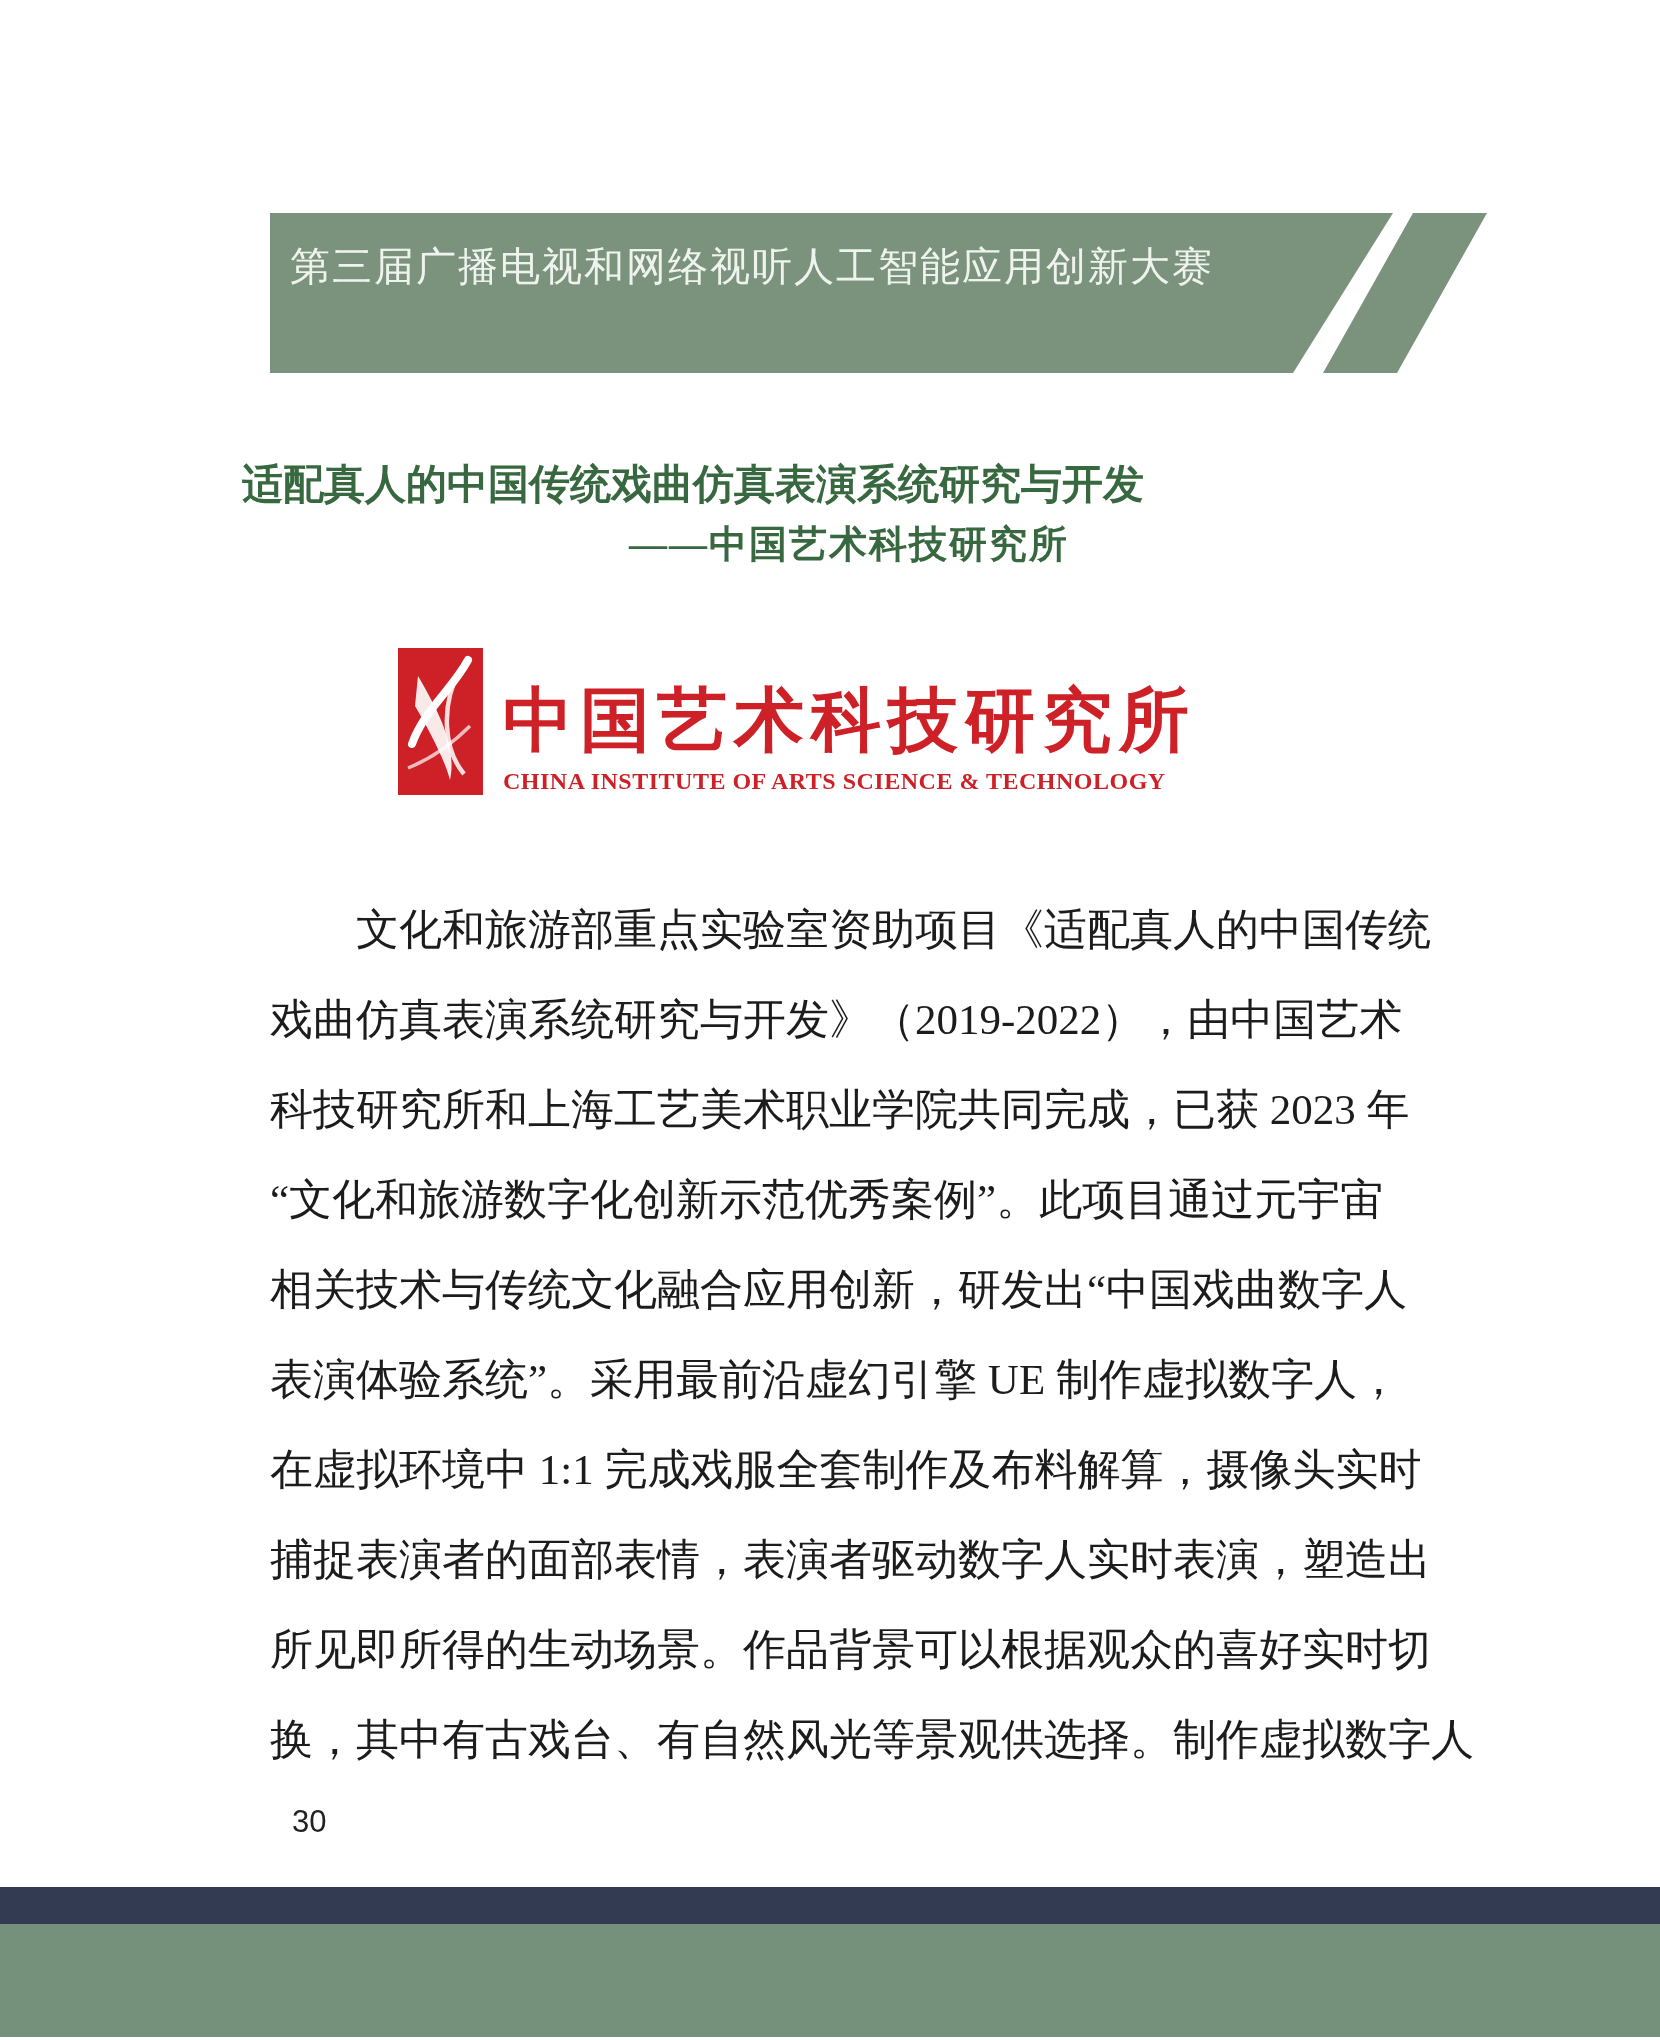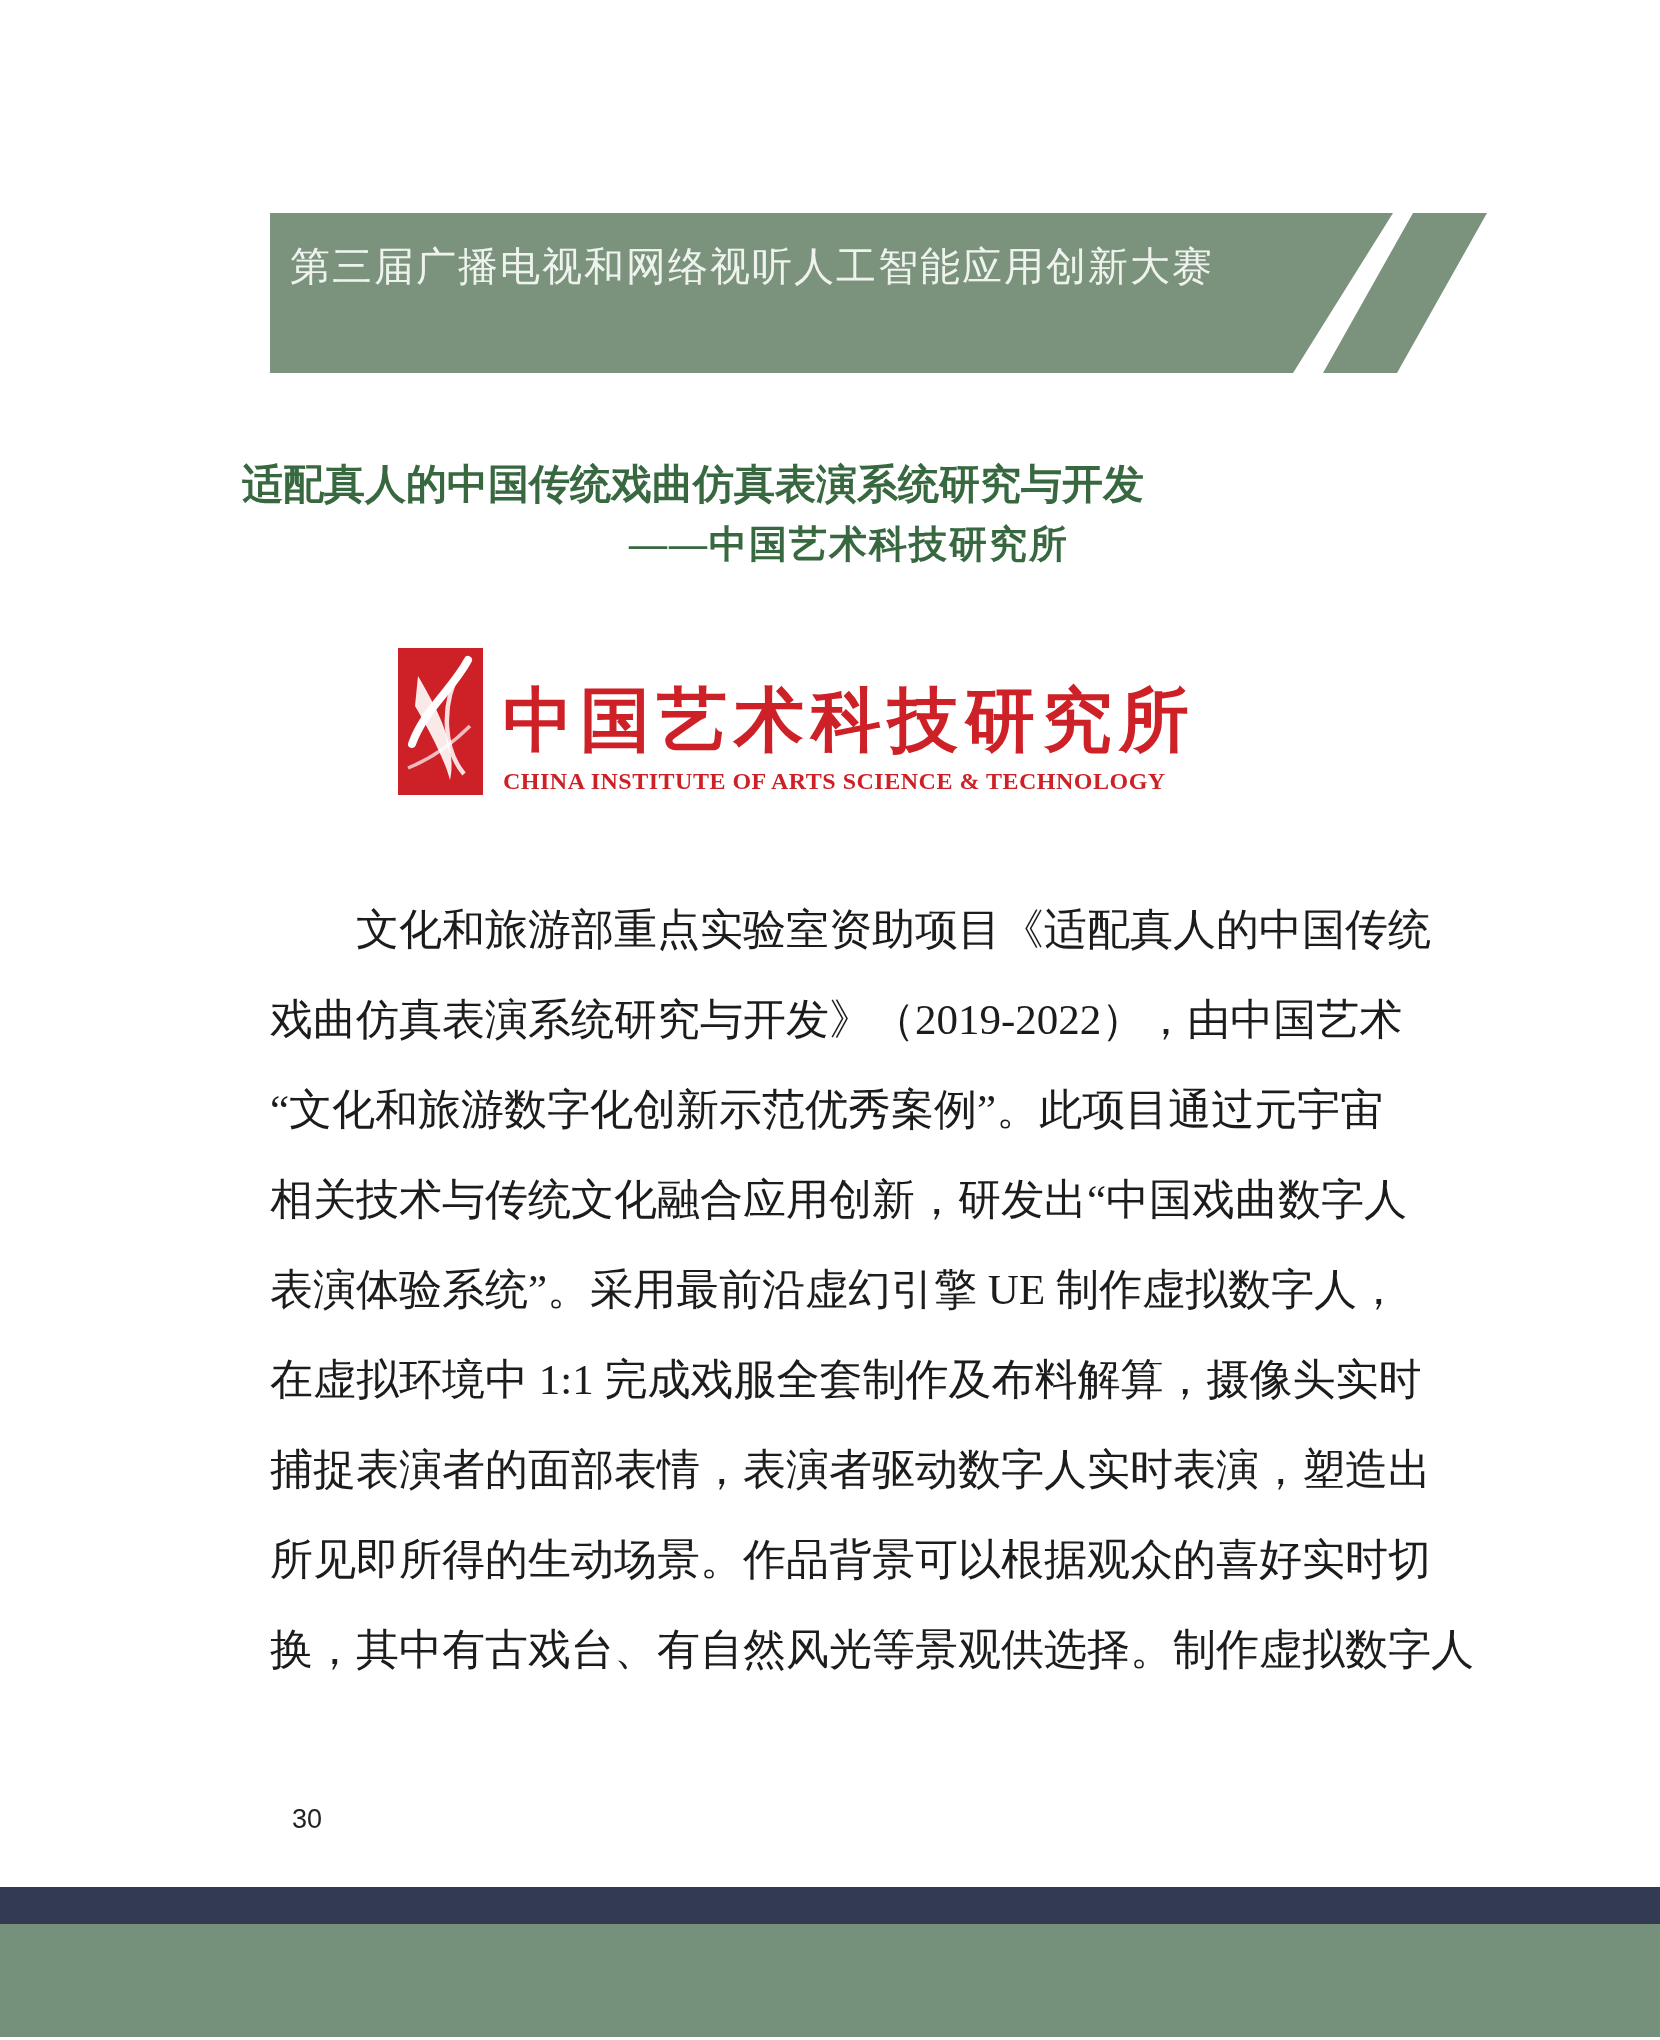--- a/index.html
+++ b/index.html
@@ -51,21 +51,21 @@
     position:absolute;left:270px;top:885px;width:1076px;
     color:var(--body-text,#1c1c1c);font-size:43px;
   }
   .body-line{
     height:90px;line-height:90px;white-space:nowrap;
     text-align:justify;text-align-last:justify;
   }
   .body-line.indent{padding-left:86px;}
   
   .page-number{
-    position:absolute;left:292px;top:1804px;font-size:27px;color:#222;
+    position:absolute;left:292px;top:1804px;font-size:31px;color:#222;
     font-family:"Liberation Sans","DejaVu Sans",sans-serif;
   }
   .footer-navy{position:absolute;left:0;top:1887px;width:1660px;height:37px;background:var(--footer-navy,#323b52);}
   .footer-green{position:absolute;left:0;top:1924px;width:1660px;height:113px;background:var(--footer-green,#75907b);}
 </style>
 </head>
 <body>
 
 <div class="banner">
   <div class="banner-main"></div>
@@ -88,20 +88,21 @@
   </svg>
   <div class="logo-texts">
     <div class="logo-cn">中国艺术科技研究所</div>
     <div class="logo-en">CHINA INSTITUTE OF ARTS SCIENCE &amp; TECHNOLOGY</div>
   </div>
 </div>
 
 <div class="body-text">
   <div class="body-line indent">文化和旅游部重点实验室资助项目《适配真人的中国传统</div>
   <div class="body-line">戏曲仿真表演系统研究与开发》（2019-2022），由中国艺术</div>
+  <div class="body-line">科技研究所和上海工艺美术职业学院共同完成，已获 2023 年</div>
   <div class="body-line">“文化和旅游数字化创新示范优秀案例”。此项目通过元宇宙</div>
   <div class="body-line">相关技术与传统文化融合应用创新，研发出“中国戏曲数字人</div>
   <div class="body-line">表演体验系统”。采用最前沿虚幻引擎 UE 制作虚拟数字人，</div>
   <div class="body-line">在虚拟环境中 1:1 完成戏服全套制作及布料解算，摄像头实时</div>
   <div class="body-line">捕捉表演者的面部表情，表演者驱动数字人实时表演，塑造出</div>
   <div class="body-line">所见即所得的生动场景。作品背景可以根据观众的喜好实时切</div>
   <div class="body-line">换，其中有古戏台、有自然风光等景观供选择。制作虚拟数字人</div>
 </div>
 
 <div class="page-number">30</div>

